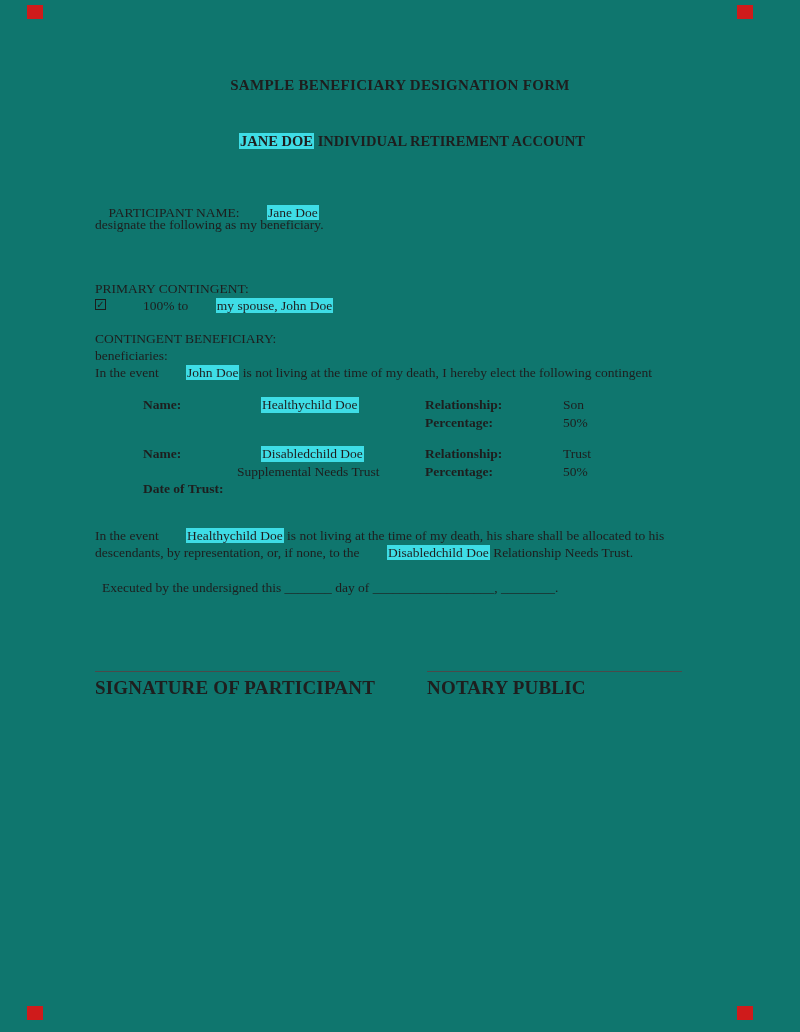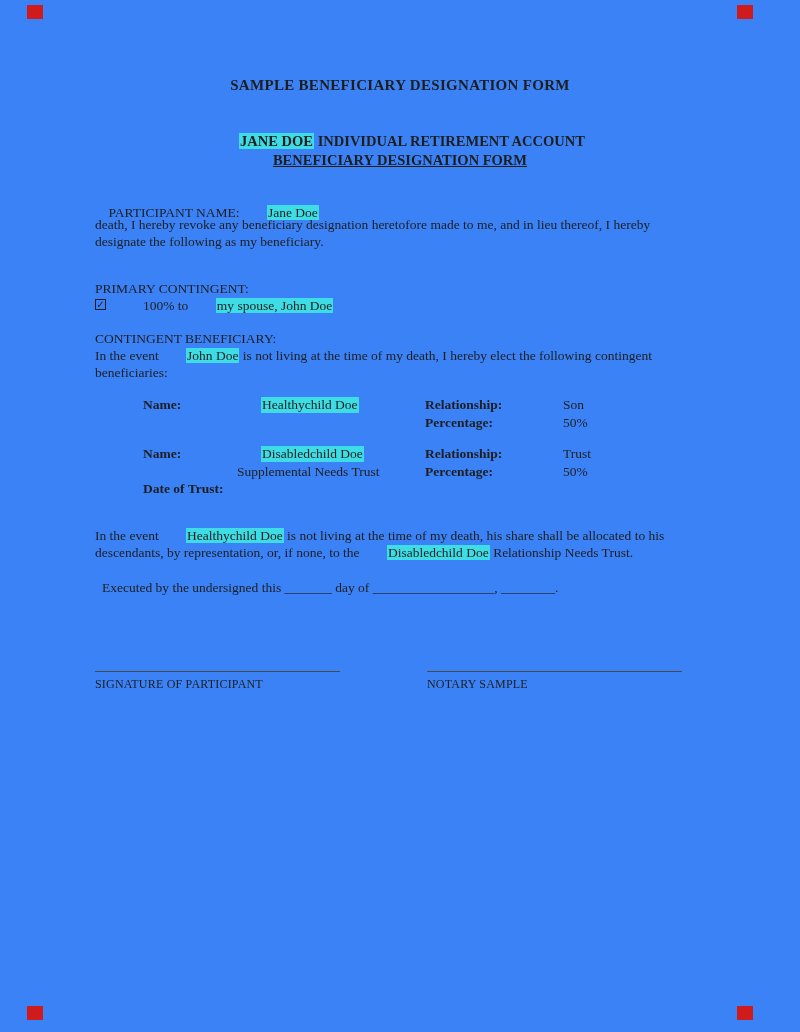--- a/index.html
+++ b/index.html
@@ -4,21 +4,21 @@
 <style>
   html,body{margin:0;padding:0;}
   body{
     width:800px;height:1032px;
     background:#fbfbfb;
     font-family:"Liberation Serif","DejaVu Serif",serif;
     color:#1e1e1e;
     position:relative;
     font-size:13.5px;
   }
-  .page{position:absolute;left:0;top:0;width:800px;height:1032px;background:#3b82f6;overflow:hidden;}
+  .page{position:absolute;left:0;top:0;width:800px;height:1032px;background:#0f766e;overflow:hidden;}
   .abs{position:absolute;}
   .line{white-space:pre-wrap;line-height:16.5px;}
   .b{font-weight:bold;}
   .hl{background:#3edde6;padding:0 1px;margin-left:24px;}
   .center{left:0;width:800px;text-align:center;}
   .marker{position:absolute;width:16px;height:14px;background:#cf1b1b;}
   .title{font-size:15px;font-weight:bold;letter-spacing:.3px;}
   .heading{font-size:14.5px;font-weight:bold;line-height:18.5px;}
   .heading .u{text-decoration:underline;}
   .checkbox{
@@ -26,58 +26,56 @@
     border:1.6px solid #1c1c1c;font-size:10px;line-height:9px;text-align:center;
     font-family:"DejaVu Sans",sans-serif;
   }
   .opt-text{position:absolute;left:48px;top:0;white-space:pre-wrap;}
   .trow{position:absolute;left:95px;width:640px;height:17px;}
   .trow .c1{position:absolute;left:48px;}
   .trow .c2{position:absolute;left:142px;}
   .trow .c3{position:absolute;left:330px;}
   .trow .c4{position:absolute;left:468px;text-align:center;}
   .sigline{position:absolute;border-top:1px solid #4a4a4a;height:0;}
-  .siglabel{font-weight:normal;font-size:12px;letter-spacing:.2px;}
+  .siglabel{font-weight:bold;font-size:19px;letter-spacing:.2px;}
 </style>
 </head>
 <body>
 
 <div class="page">
 
   <div class="marker" style="left:27px;top:5px;"></div>
   <div class="marker" style="left:737px;top:5px;"></div>
   <div class="marker" style="left:27px;top:1006px;"></div>
   <div class="marker" style="left:737px;top:1006px;"></div>
 
   <div class="abs center title" style="top:77px;">SAMPLE BENEFICIARY DESIGNATION FORM</div>
 
   <div class="abs center heading" style="top:132px;">
     <div><span class="hl">JANE DOE</span><span style="white-space:pre-wrap;"> INDIVIDUAL RETIREMENT ACCOUNT</span></div>
-    <div class="u">BENEFICIARY DESIGNATION FORM</div>
   </div>
 
   <div class="abs line" style="left:95px;top:188px;">
     <span>PARTICIPANT NAME: </span><span class="hl">Jane Doe</span>
   </div>
 
   <div class="abs" style="left:95px;top:217px;width:620px;">
-    <div class="line">death, I hereby revoke any beneficiary designation heretofore made to me, and in lieu thereof, I hereby</div>
     <div class="line">designate the following as my beneficiary.</div>
   </div>
 
   <div class="abs line" style="left:95px;top:281px;">PRIMARY CONTINGENT:</div>
   <div class="abs" style="left:95px;top:298px;width:620px;height:17px;">
     <span class="checkbox">✓</span>
     <span class="opt-text"><span>100% to </span><span class="hl">my spouse, John Doe</span></span>
   </div>
 
   <div class="abs line" style="left:95px;top:331px;">CONTINGENT BENEFICIARY:</div>
   <div class="abs" style="left:95px;top:348px;width:620px;">
+    <div class="line">beneficiaries:</div>
     <div class="line"><span>In the event </span><span class="hl">John Doe</span><span> is not living at the time of my death, I hereby elect the following contingent</span></div>
-    <div class="line">beneficiaries:</div>
   </div>
 
   <div>
     <div class="trow" style="top:397px;">
       <span class="c1 b">Name:</span>
       <span class="c2 hl">Healthychild Doe</span>
       <span class="c3 b">Relationship:</span>
       <span class="c4">Son</span>
     </div>
     <div class="trow" style="top:415px;">
@@ -103,15 +101,15 @@
   <div class="abs" style="left:95px;top:528px;width:620px;">
     <div class="line"><span>In the event </span><span class="hl">Healthychild Doe</span><span> is not living at the time of my death, his share shall be allocated to his</span></div>
     <div class="line"><span>descendants, by representation, or, if none, to the </span><span class="hl">Disabledchild Doe</span><span> Relationship Needs Trust.</span></div>
   </div>
 
   <div class="abs line" style="left:102px;top:580px;width:620px;">Executed by the undersigned this _______ day of __________________, ________.</div>
 
   <div class="sigline" style="left:95px;top:671px;width:245px;"></div>
   <div class="sigline" style="left:427px;top:671px;width:255px;"></div>
   <div class="abs siglabel" style="left:95px;top:677px;">SIGNATURE OF PARTICIPANT</div>
-  <div class="abs siglabel" style="left:427px;top:677px;">NOTARY SAMPLE</div>
+  <div class="abs siglabel" style="left:427px;top:677px;">NOTARY PUBLIC</div>
 
 </div>
 
 </body></html>

